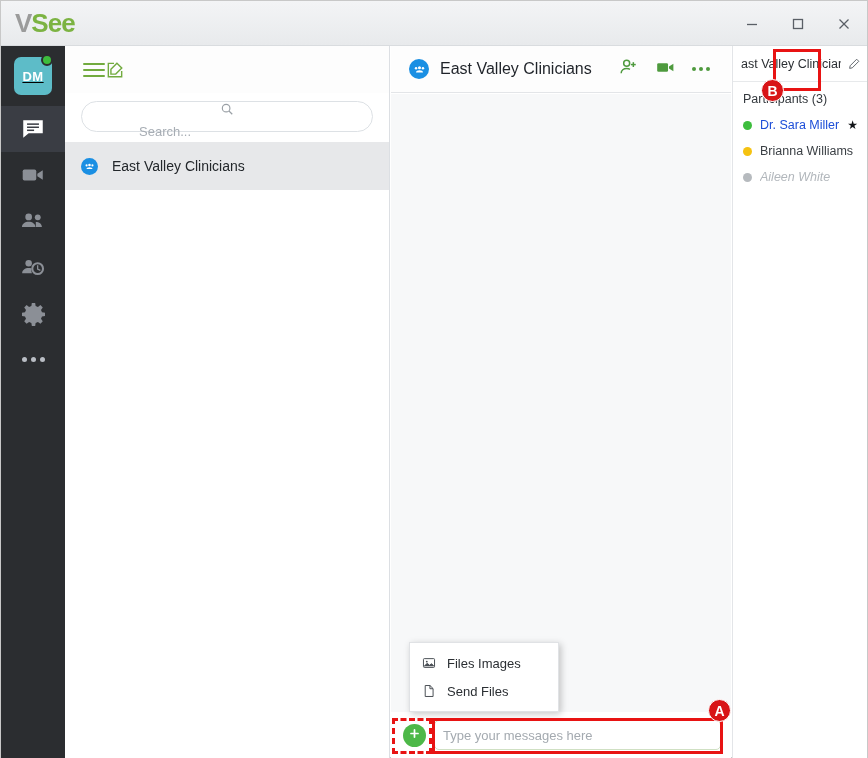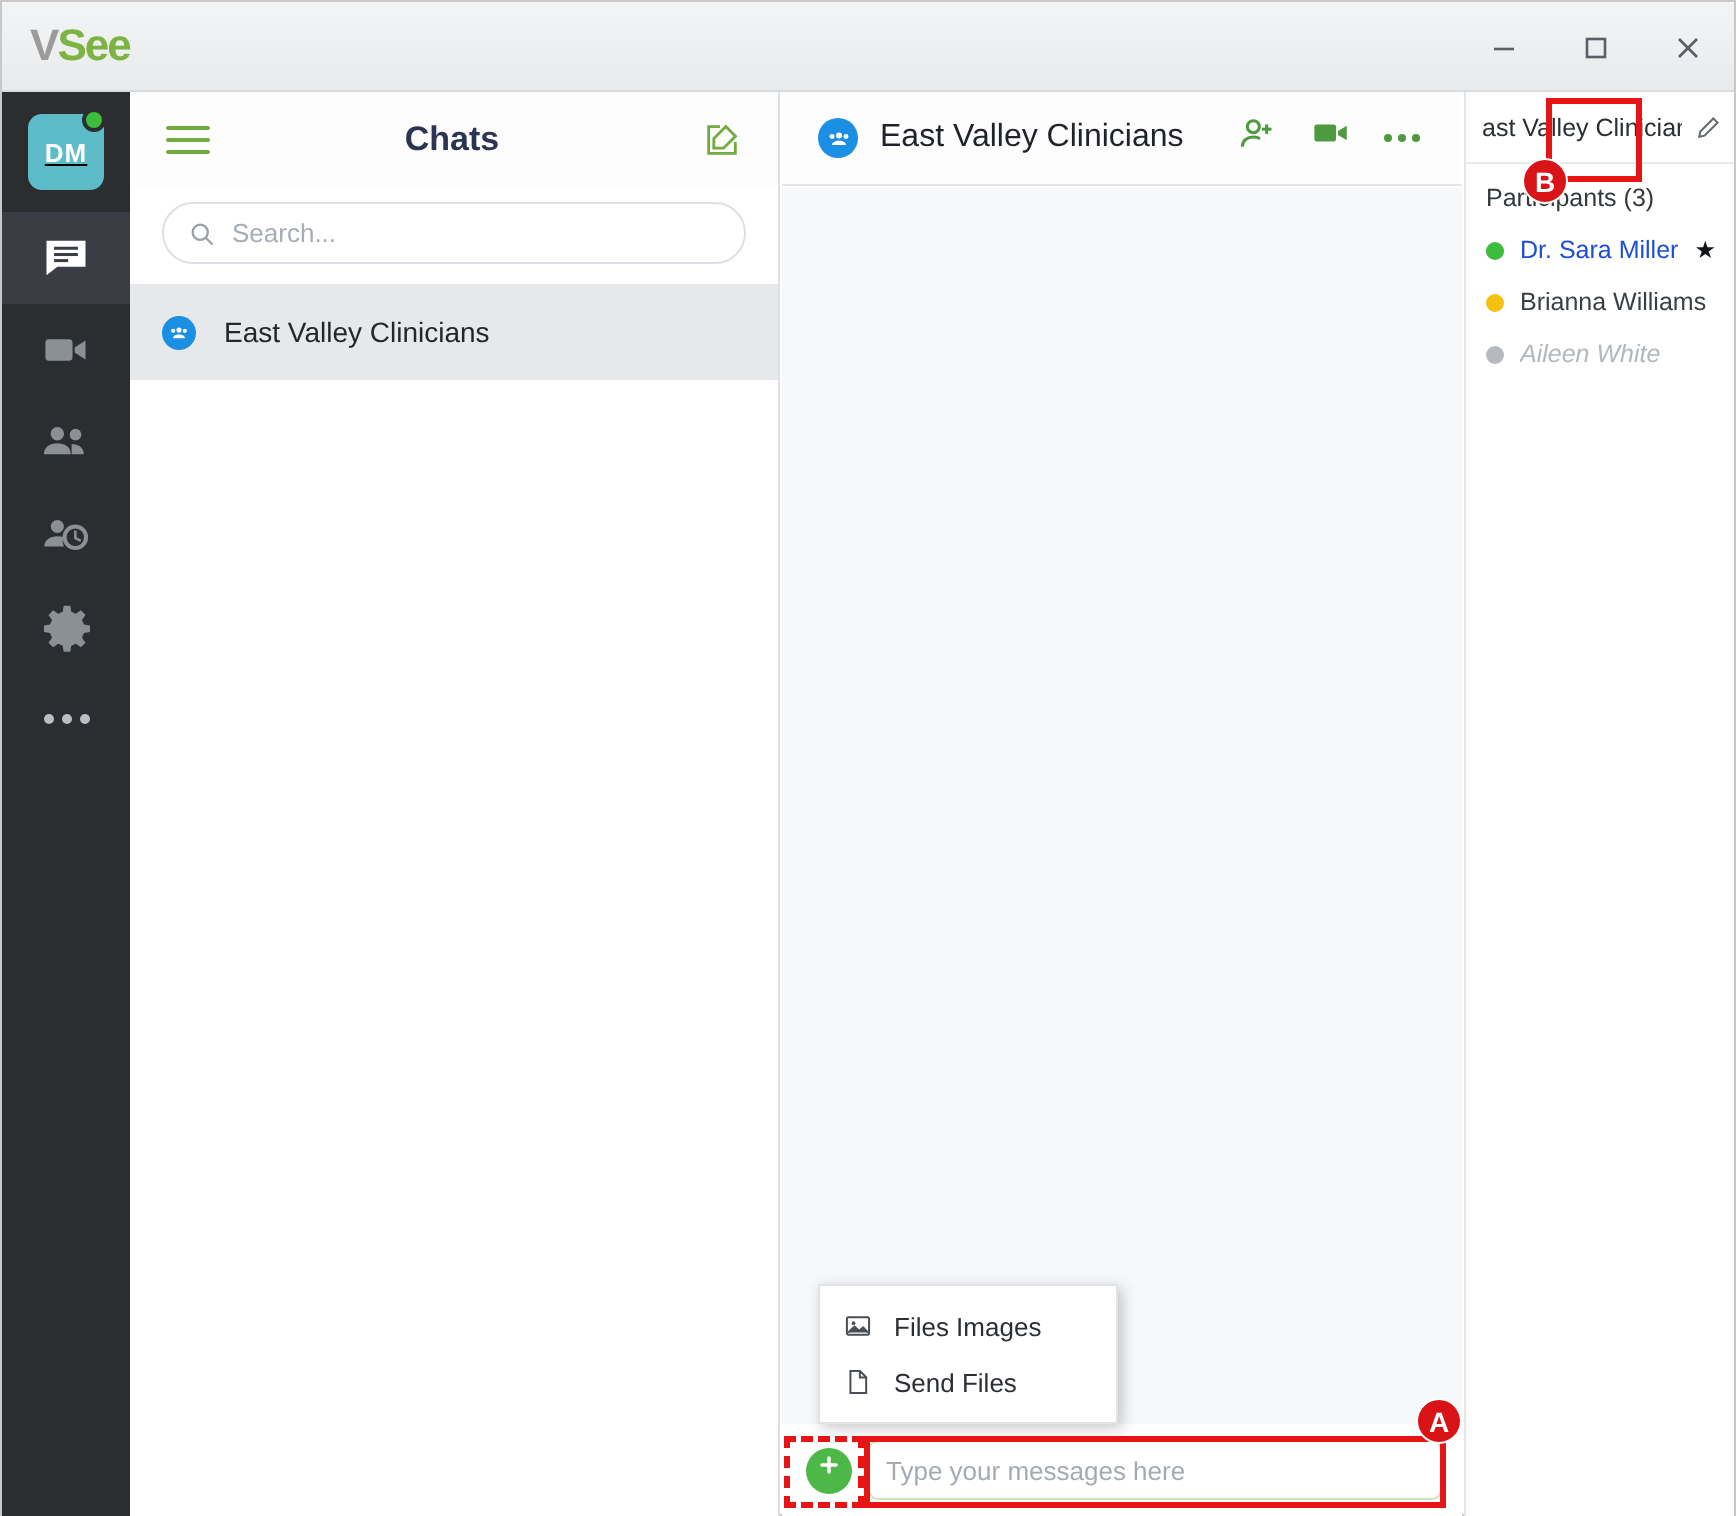--- a/index.html
+++ b/index.html
@@ -19,21 +19,21 @@
   
   .titlebar {
     position: absolute; top: 0; left: 0;
     width: 866px; height: 45px;
     background: linear-gradient(#f3f4f6, #e8eaec);
     border-bottom: 1px solid #d9dcdf;
     display: flex; align-items: center;
   }
   .logo {
     margin-left: 14px;
-    font-size: 22px; font-weight: bold;
+    font-size: 26px; font-weight: bold;
     letter-spacing: -1px;
     line-height: 1;
     user-select: none;
   }
   .logo .v { color: #9b9b9b; }
   .logo .see { color: #7cb342; }
   .wincontrols {
     position: absolute; right: 0; top: 0;
     height: 45px; display: flex; align-items: center;
   }
@@ -116,20 +116,21 @@
   }
   .compose-icon { color: #72ab3f; display: flex; }
   .search-wrap { padding: 8px 16px 10px 16px; }
   .searchbox {
     height: 31px;
     border: 1px solid #dde1e5;
     border-radius: 16px;
     display: flex; align-items: center;
     padding: 0 12px; gap: 8px;
     background: #ffffff;
+    flex-direction: column;
   }
   .searchbox .si { color: #9aa0a6; display: flex; }
   .searchbox input {
     border: none; outline: none; flex: 1;
     font-family: "Liberation Sans", sans-serif;
     font-size: 13px; color: #3c4043; background: transparent;
   }
   .searchbox input::placeholder { color: #a7adb4; }
   .convo {
     height: 48px;
@@ -369,21 +370,20 @@
     </div>
   </div>
 
   <div class="chatlist">
     <div class="chatlist-header">
       <div class="hamburger">
         <i></i>
           <i></i>
           <i></i>
       </div>
-      <div class="chatlist-title">Chats</div>
       <span class="compose-icon">
         <svg width="20" height="20" viewBox="0 0 24 24" fill="none" stroke="currentColor" stroke-width="1.7">
           <path d="M20 13.2V20H4V4h6.8"></path>
           <path d="M14.3 3.9l5.8 5.8-7.2 7.2H7.1v-5.8z" fill="none"></path>
         </svg>
       </span>
     </div>
 
     <div class="search-wrap">
       <div class="searchbox">

